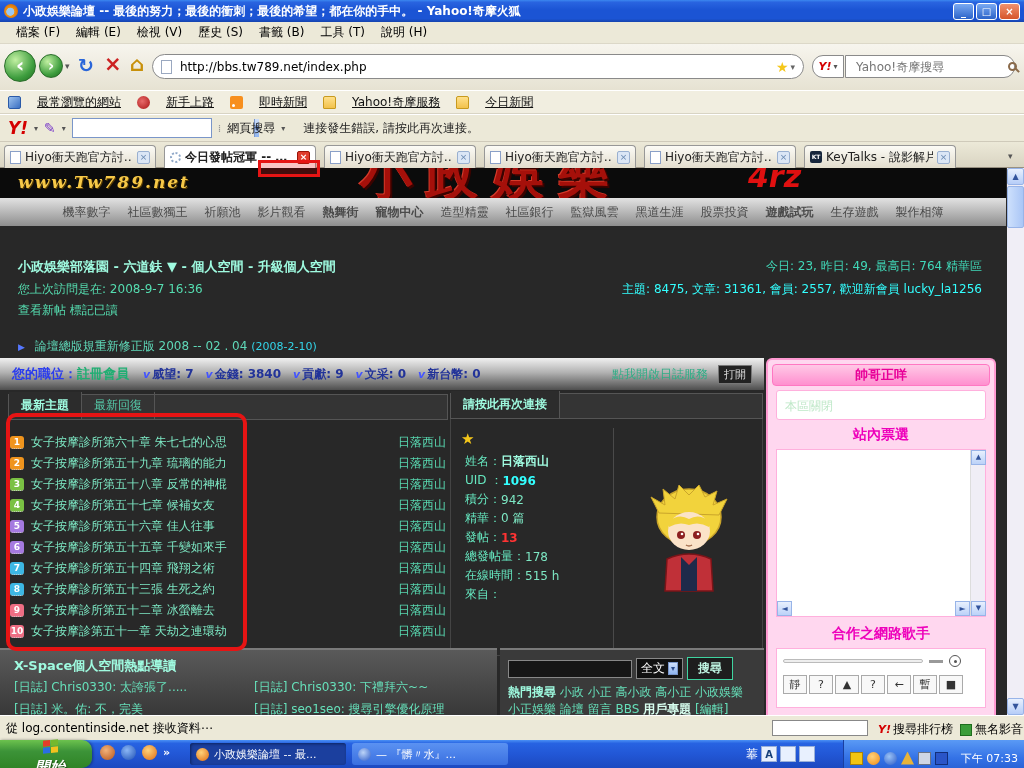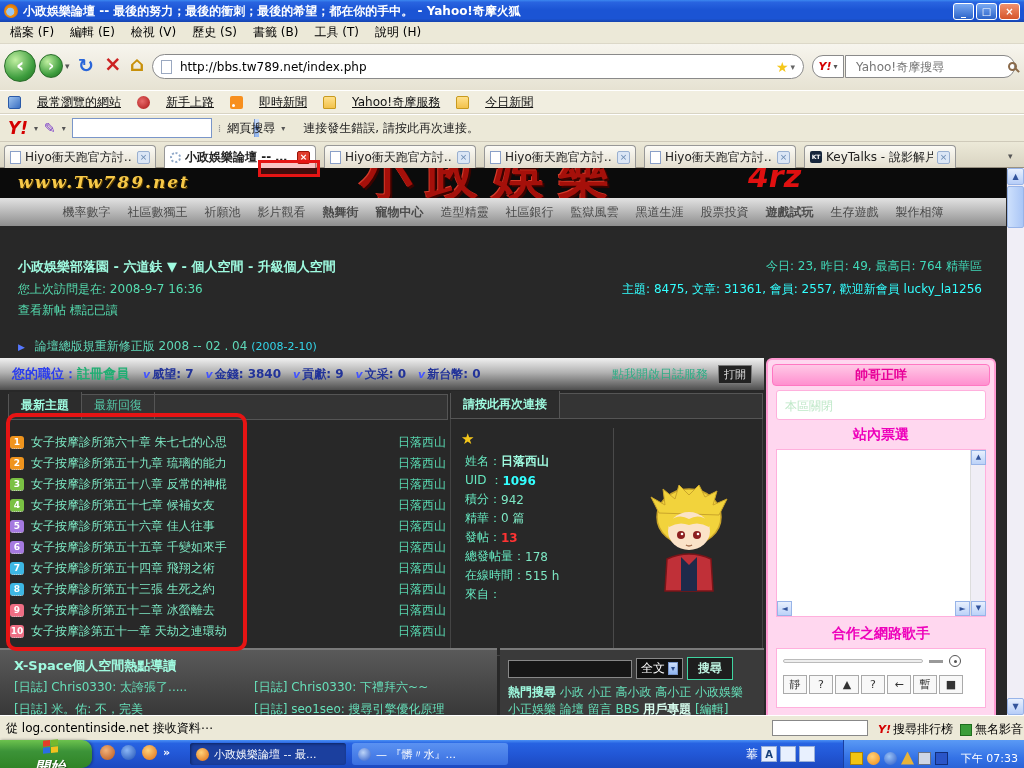--- a/index.html
+++ b/index.html
@@ -21,21 +21,21 @@
   .ff-icon{width:14px;height:14px;border-radius:50%;margin-right:5px;flex:none;
     background:radial-gradient(circle at 45% 55%, #9cc8f2 0 34%, #f29111 40%, #c0570a 95%);}
   #titlebar .ttl{white-space:nowrap;overflow:hidden;text-overflow:ellipsis;flex:1;font-size:12px;}
   .winbtn{width:21px;height:17px;margin-left:2px;border:1px solid #fff;border-radius:3px;flex:none;
     background:linear-gradient(180deg,#7aa9f2,#2b63c9);color:#fff;font-size:10px;line-height:15px;text-align:center;font-weight:bold;}
   .winbtn.close{background:linear-gradient(180deg,#f0926e,#d6552a);}
   .winbtn.min::before{content:"_";} .winbtn.max::before{content:"□";} .winbtn.close::before{content:"×";}
 
   
   #menubar{left:0;top:22px;width:1024px;height:22px;background:#ece9d8;border-bottom:1px solid #dcd8c8;
-    display:flex;align-items:center;gap:16px;padding-left:10px;color:#000;}
+    display:flex;align-items:center;gap:16px;padding-left:16px;color:#000;}
   #menubar .menu-item{white-space:nowrap;}
 
   
   #navbar{left:0;top:44px;width:1024px;height:46px;background:linear-gradient(180deg,#f7f5ee,#e6e2d2);}
   .btn-back{left:4px;top:6px;width:32px;height:32px;border-radius:50%;border:1px solid #2c6e2c;
     background:radial-gradient(circle at 35% 30%,#c2f0a2,#3f9e3f 62%,#1d6b1d);
     color:#fff;font-size:20px;font-weight:bold;text-align:center;line-height:29px;}
   .btn-fwd{left:39px;top:10px;width:24px;height:24px;border-radius:50%;border:1px solid #2c6e2c;
     background:radial-gradient(circle at 35% 30%,#c2f0a2,#3f9e3f 62%,#1d6b1d);
     color:#fff;font-size:15px;font-weight:bold;text-align:center;line-height:22px;}
@@ -341,21 +341,21 @@
 </div>
 
 <div class="abs" id="tabbar">
   <div class="tab" style="left:4px;">
     <span class="tab-page"></span>
     <span class="lbl">Hiyo衝天跑官方討…</span>
     <span class="tab-close">×</span>
     </div>
   <div class="tab active" style="left:164px;">
     <span class="spinner"></span>
-    <span class="lbl">小政娛樂論壇 -- …</span>
+    <span class="lbl">今日發帖冠軍 -- …</span>
     <span class="tab-close red">×</span>
     </div>
   <div class="tab" style="left:324px;">
     <span class="tab-page"></span>
     <span class="lbl">Hiyo衝天跑官方討…</span>
     <span class="tab-close">×</span>
     </div>
   <div class="tab" style="left:484px;">
     <span class="tab-page"></span>
     <span class="lbl">Hiyo衝天跑官方討…</span>

